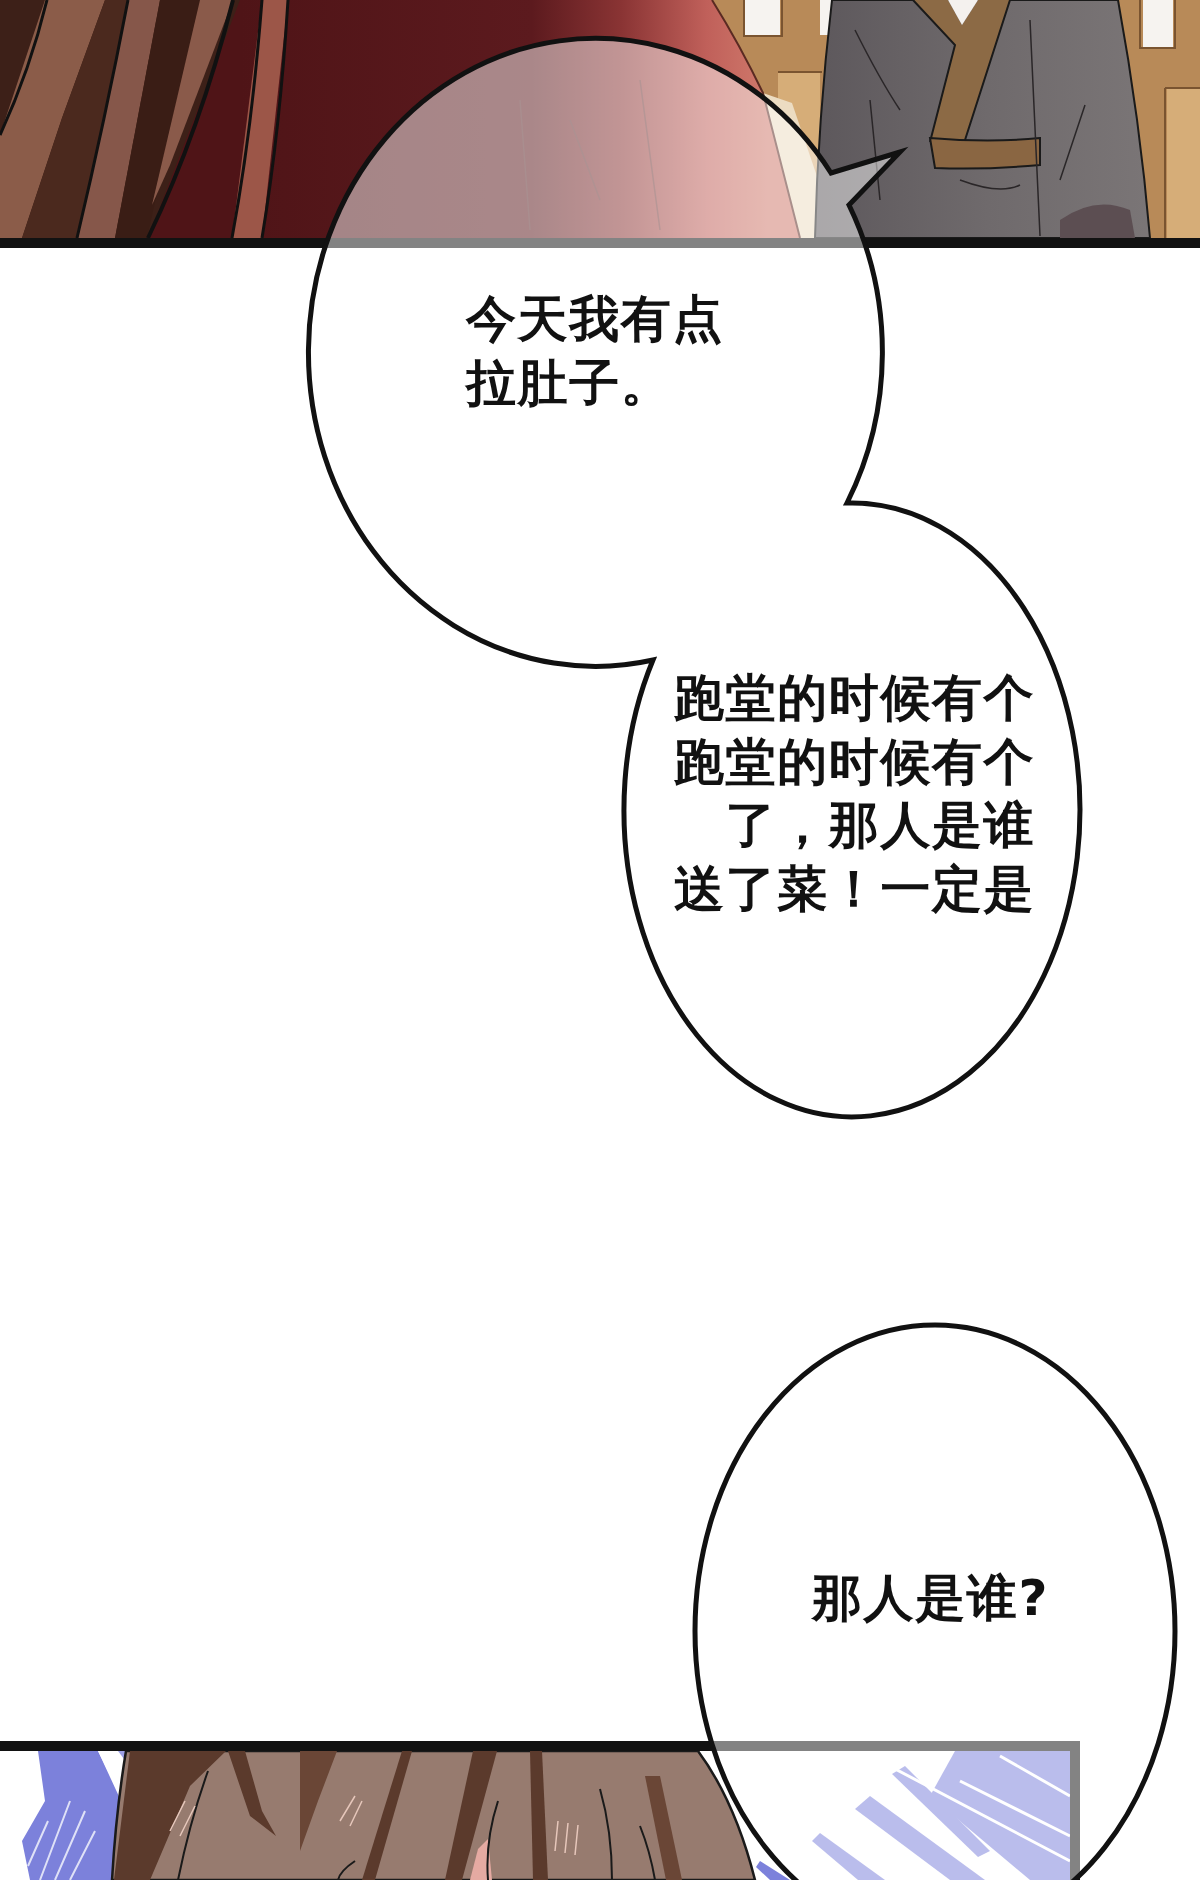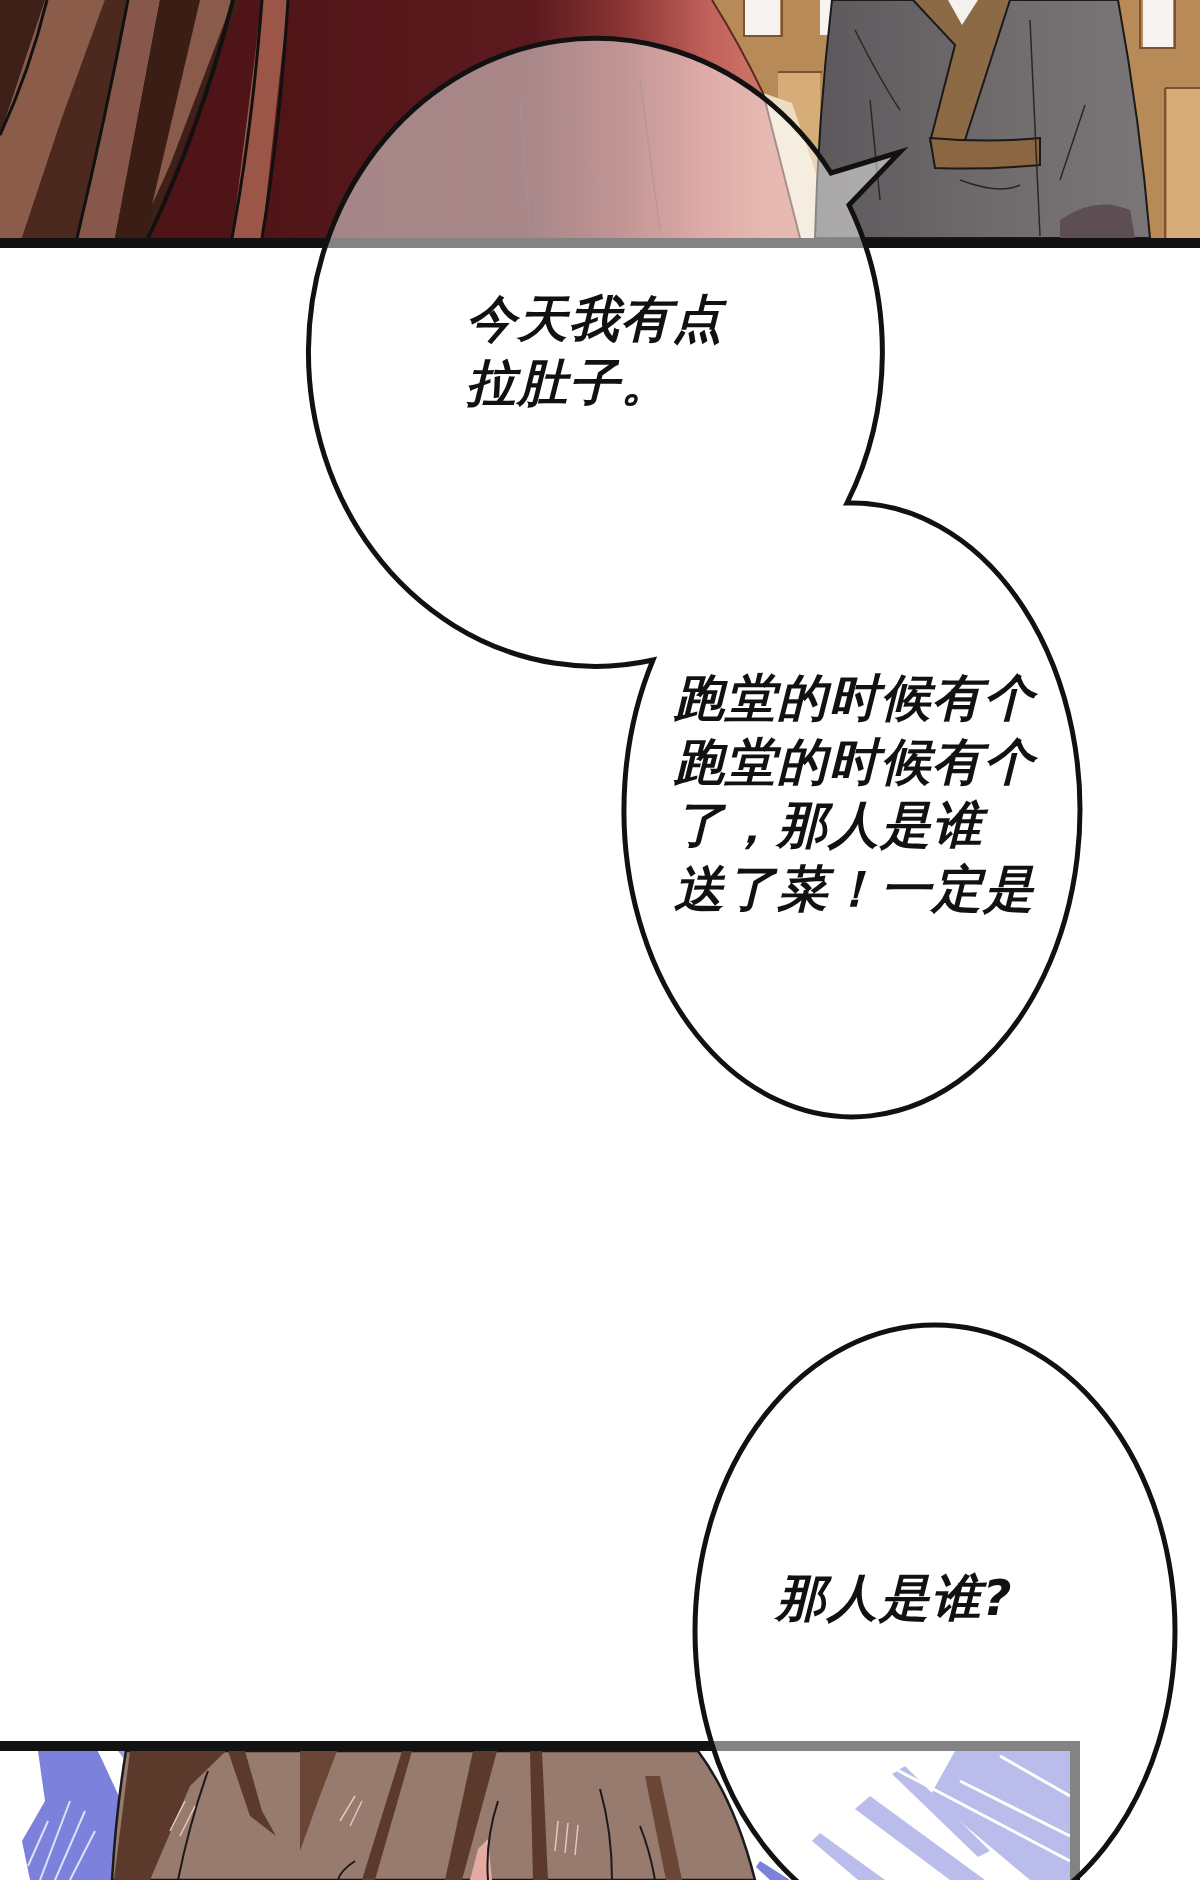--- a/index.html
+++ b/index.html
@@ -17,24 +17,24 @@
     .bubble-text {
       position: absolute;
       font-family: "DejaVu Sans", sans-serif;
       font-size: 50px;
       font-weight: bold;
       line-height: 63.5px;
       letter-spacing: 1.6px;
       color: #111111;
       white-space: nowrap;
     }
-    .bubble-text .line { display: block; height: 63.5px; font-style: italic; }
+    .bubble-text .line { display: block; height: 63.5px; }
     #text-bubble-1 { left: 466px; top: 288px; }
-    #text-bubble-2 { left: 674px; top: 667px; }
-    #text-bubble-3 { left: 776px; top: 1567px; }
+    #text-bubble-2 { left: 674px; top: 667px; text-align: right; }
+    #text-bubble-3 { left: 812px; top: 1567px; }
   </style>
 </head>
 <body>
 
 <div id="page">
 
   <div id="panel-top" class="panel">
     <svg width="1200" height="248" viewBox="0 0 1200 248">
       <defs>
         <linearGradient id="robeRed" x1="240" y1="0" x2="770" y2="0" gradientUnits="userSpaceOnUse">

